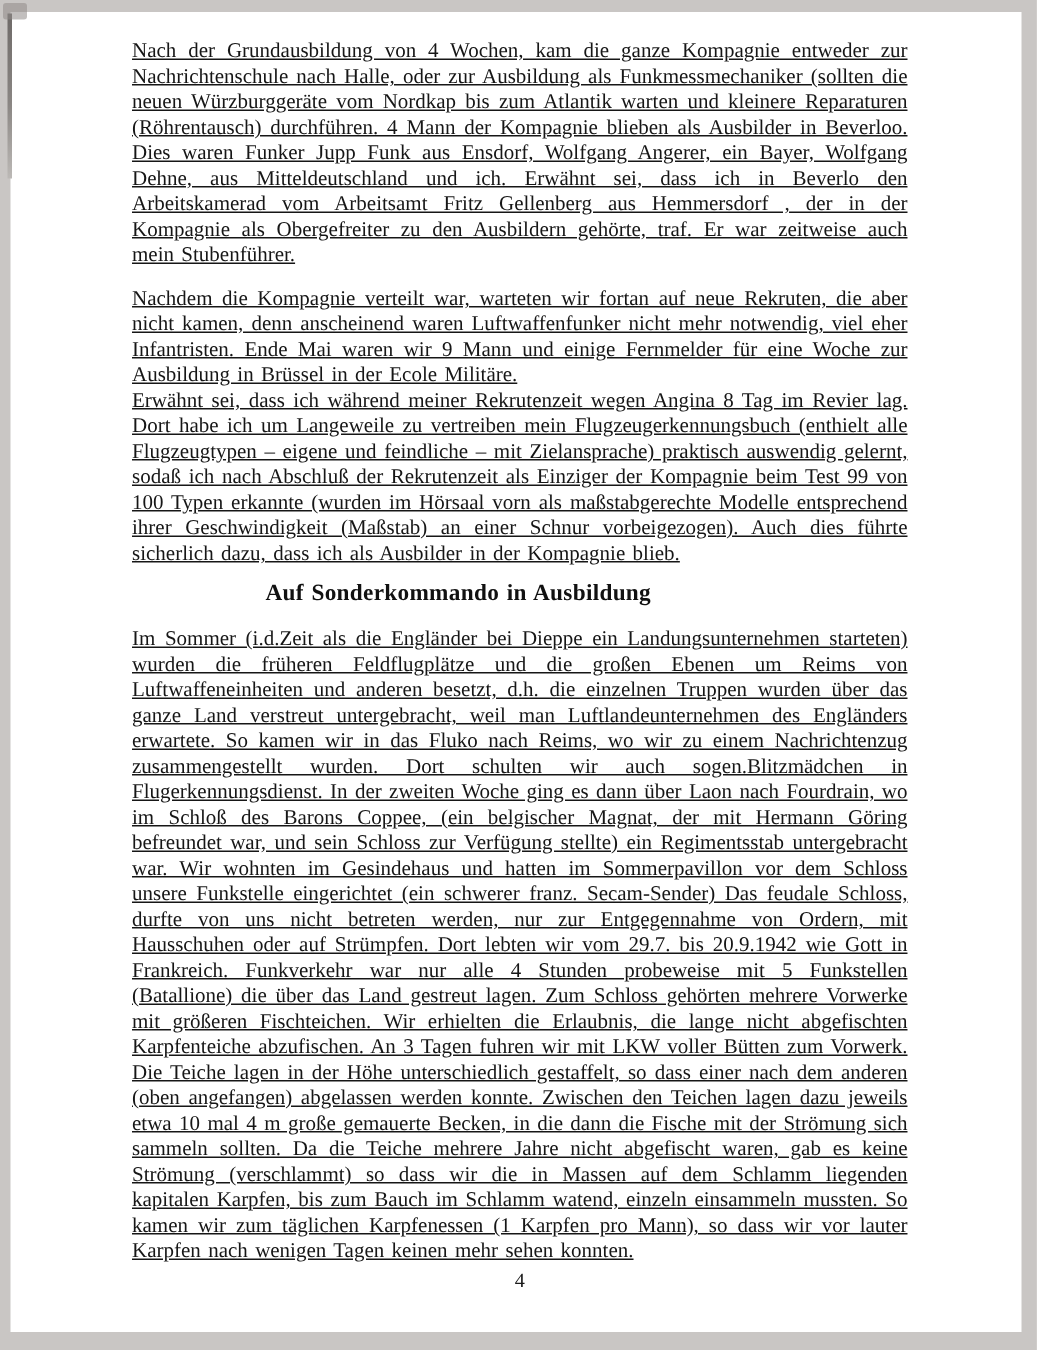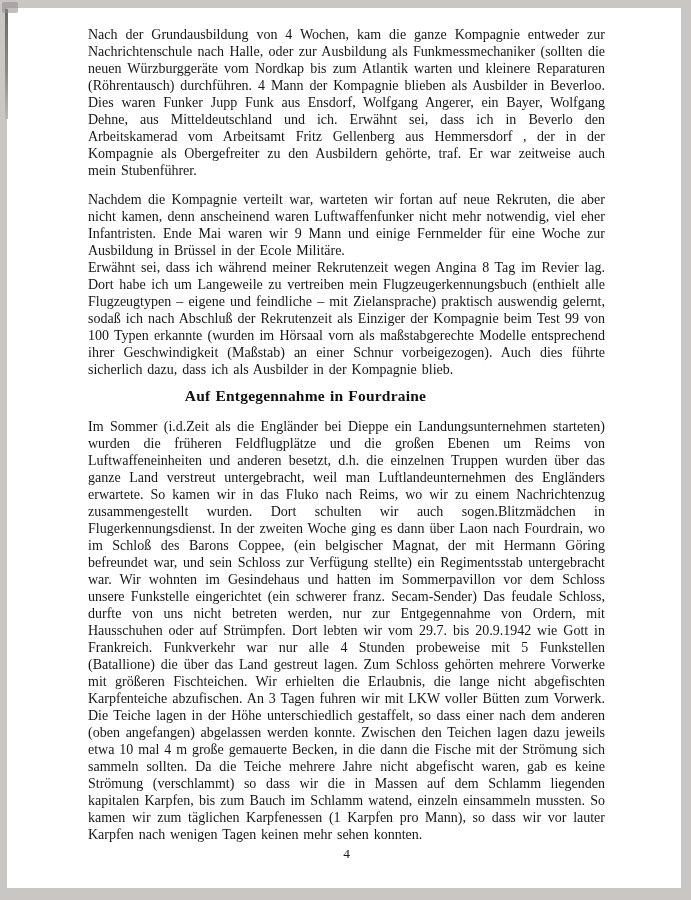--- a/index.html
+++ b/index.html
@@ -50,20 +50,21 @@
     font-family: "Liberation Serif", "DejaVu Serif", serif;
     font-size: 14px;
     line-height: 17px;
     color: #161616;
     text-align: justify;
     word-spacing: 1.4px;
   }
   p.para {
     margin: 0;
     padding: 0;
+    text-decoration: underline;
   }
   p.para.gap-after {
     margin-bottom: 12px;
   }
   h2.heading {
     font-family: "Liberation Serif", "DejaVu Serif", serif;
     font-size: 15.5px;
     font-weight: bold;
     color: #111111;
     text-align: center;
@@ -91,20 +92,20 @@
     <div class="edge-line"></div>
     <div class="corner-smudge"></div>
 
     <div class="content">
       <p class="para gap-after">Nach der Grundausbildung von 4 Wochen, kam die ganze Kompagnie entweder zur Nachrichtenschule nach Halle, oder zur Ausbildung als Funkmessmechaniker (sollten die neuen Würzburggeräte vom Nordkap bis zum Atlantik warten und kleinere Reparaturen (Röhrentausch) durchführen. 4 Mann der Kompagnie blieben als Ausbilder in Beverloo. Dies waren Funker Jupp Funk aus Ensdorf, Wolfgang Angerer, ein Bayer, Wolfgang Dehne, aus Mitteldeutschland und ich. Erwähnt sei, dass ich in Beverlo den Arbeitskamerad vom Arbeitsamt Fritz Gellenberg aus Hemmersdorf , der in der Kompagnie als Obergefreiter zu den Ausbildern gehörte, traf. Er war zeitweise auch mein Stubenführer.</p>
 
       <p class="para">Nachdem die Kompagnie verteilt war, warteten wir fortan auf neue Rekruten, die aber nicht kamen, denn anscheinend waren Luftwaffenfunker nicht mehr notwendig, viel eher Infantristen. Ende Mai waren wir 9 Mann und einige Fernmelder für eine Woche zur Ausbildung in Brüssel in der Ecole Militäre.</p>
 
       <p class="para">Erwähnt sei, dass ich während meiner Rekrutenzeit wegen Angina 8 Tag im Revier lag. Dort habe ich um Langeweile zu vertreiben mein Flugzeugerkennungsbuch (enthielt alle Flugzeugtypen – eigene und feindliche – mit Zielansprache) praktisch auswendig gelernt, sodaß ich nach Abschluß der Rekrutenzeit als Einziger der Kompagnie beim Test 99 von 100 Typen erkannte (wurden im Hörsaal vorn als maßstabgerechte Modelle entsprechend ihrer Geschwindigkeit (Maßstab) an einer Schnur vorbeigezogen). Auch dies führte sicherlich dazu, dass ich als Ausbilder in der Kompagnie blieb.</p>
 
-      <h2 class="heading">Auf Entgegennahme in Fourdraine</h2>
+      <h2 class="heading">Auf Sonderkommando in Ausbildung</h2>
 
       <p class="para">Im Sommer (i.d.Zeit als die Engländer bei Dieppe ein Landungsunternehmen starteten) wurden die früheren Feldflugplätze und die großen Ebenen um Reims von Luftwaffeneinheiten und anderen besetzt, d.h. die einzelnen Truppen wurden über das ganze Land verstreut untergebracht, weil man Luftlandeunternehmen des Engländers erwartete. So kamen wir in das Fluko nach Reims, wo wir zu einem Nachrichtenzug zusammengestellt wurden. Dort schulten wir auch sogen.Blitzmädchen in Flugerkennungsdienst. In der zweiten Woche ging es dann über Laon nach Fourdrain, wo im Schloß des Barons Coppee, (ein belgischer Magnat, der mit Hermann Göring befreundet war, und sein Schloss zur Verfügung stellte) ein Regimentsstab untergebracht war. Wir wohnten im Gesindehaus und hatten im Sommerpavillon vor dem Schloss unsere Funkstelle eingerichtet (ein schwerer franz. Secam-Sender) Das feudale Schloss, durfte von uns nicht betreten werden, nur zur Entgegennahme von Ordern, mit Hausschuhen oder auf Strümpfen. Dort lebten wir vom 29.7. bis 20.9.1942 wie Gott in Frankreich. Funkverkehr war nur alle 4 Stunden probeweise mit 5 Funkstellen (Batallione) die über das Land gestreut lagen. Zum Schloss gehörten mehrere Vorwerke mit größeren Fischteichen. Wir erhielten die Erlaubnis, die lange nicht abgefischten Karpfenteiche abzufischen. An 3 Tagen fuhren wir mit LKW voller Bütten zum Vorwerk. Die Teiche lagen in der Höhe unterschiedlich gestaffelt, so dass einer nach dem anderen (oben angefangen) abgelassen werden konnte. Zwischen den Teichen lagen dazu jeweils etwa 10 mal 4 m große gemauerte Becken, in die dann die Fische mit der Strömung sich sammeln sollten. Da die Teiche mehrere Jahre nicht abgefischt waren, gab es keine Strömung (verschlammt) so dass wir die in Massen auf dem Schlamm liegenden kapitalen Karpfen, bis zum Bauch im Schlamm watend, einzeln einsammeln mussten. So kamen wir zum täglichen Karpfenessen (1 Karpfen pro Mann), so dass wir vor lauter Karpfen nach wenigen Tagen keinen mehr sehen konnten.</p>
     </div>
 
     <div class="page-number">4</div>
   </div>
 </div>
 
 </body></html>

